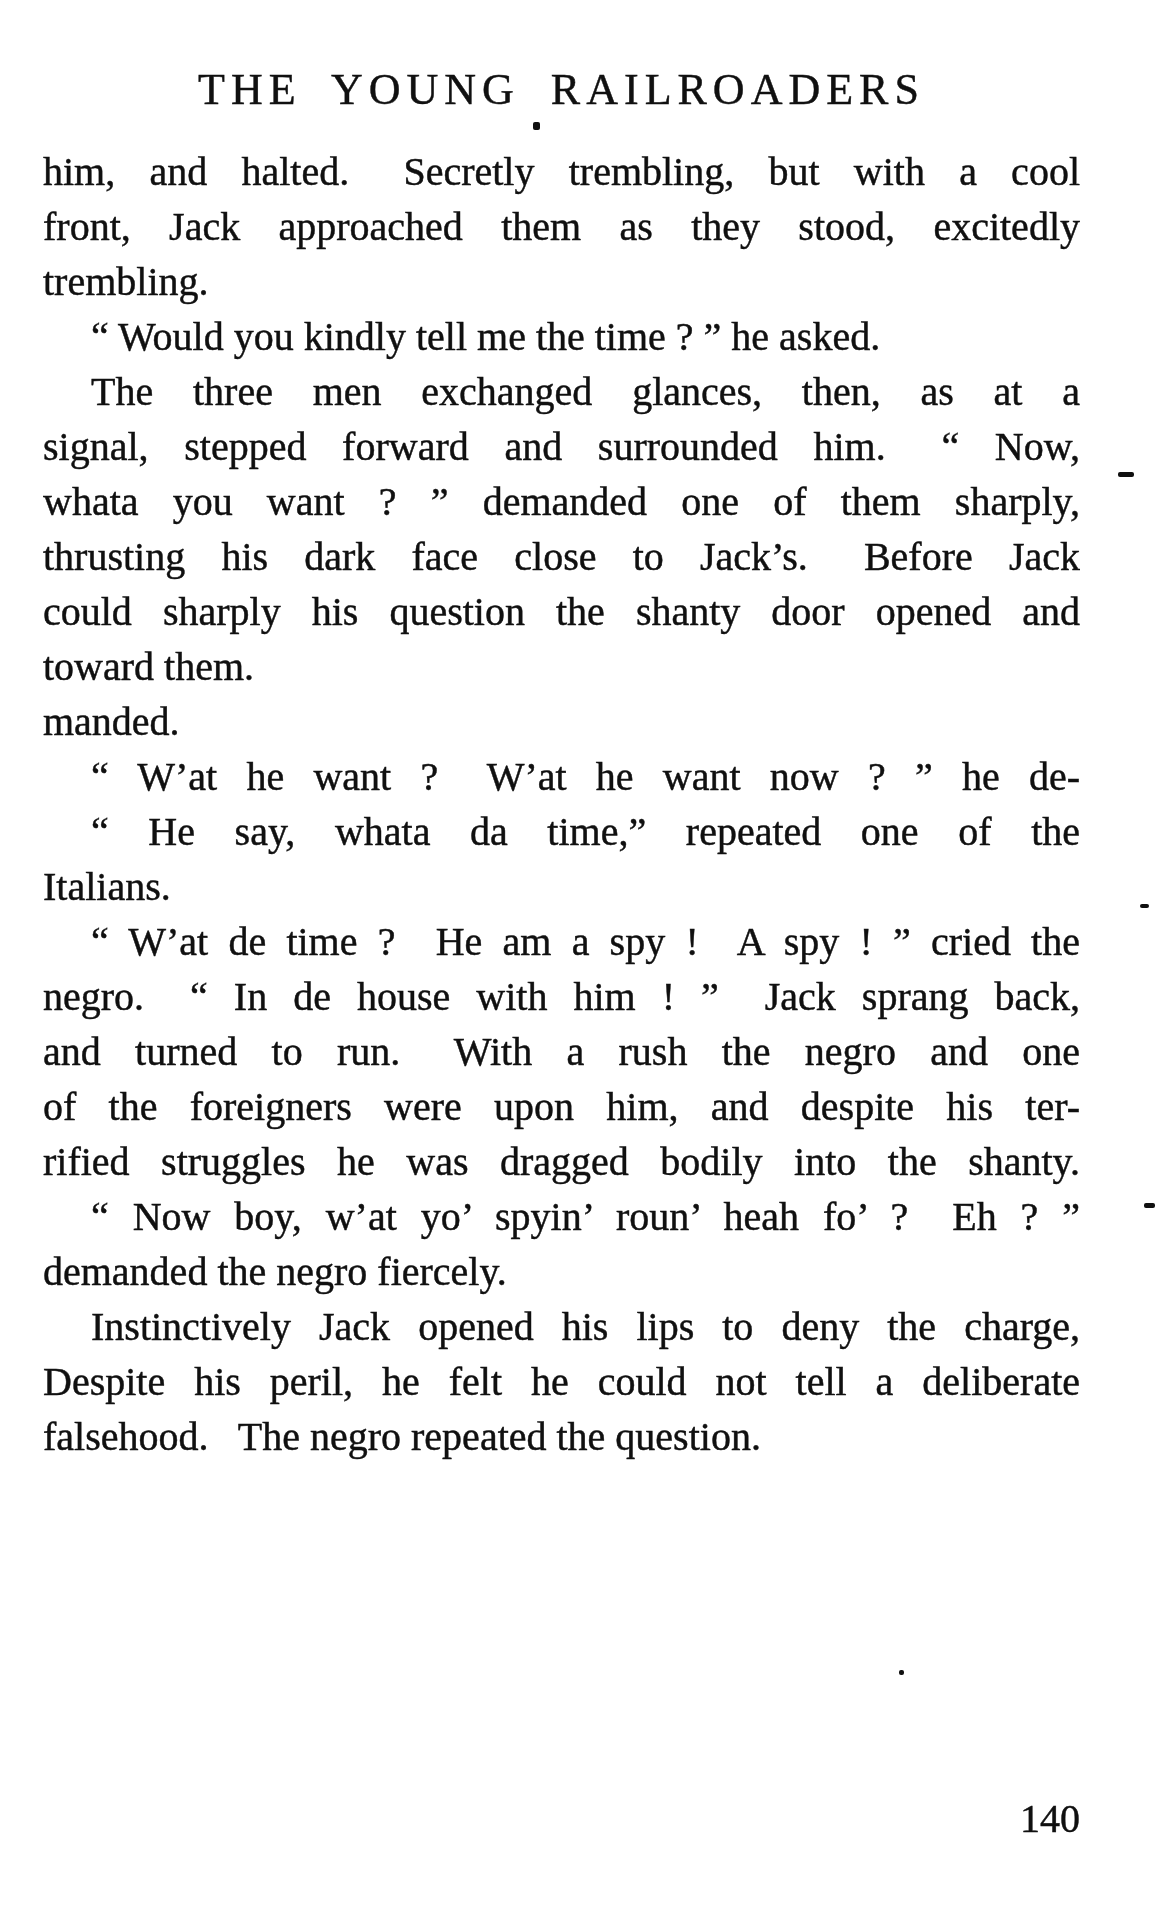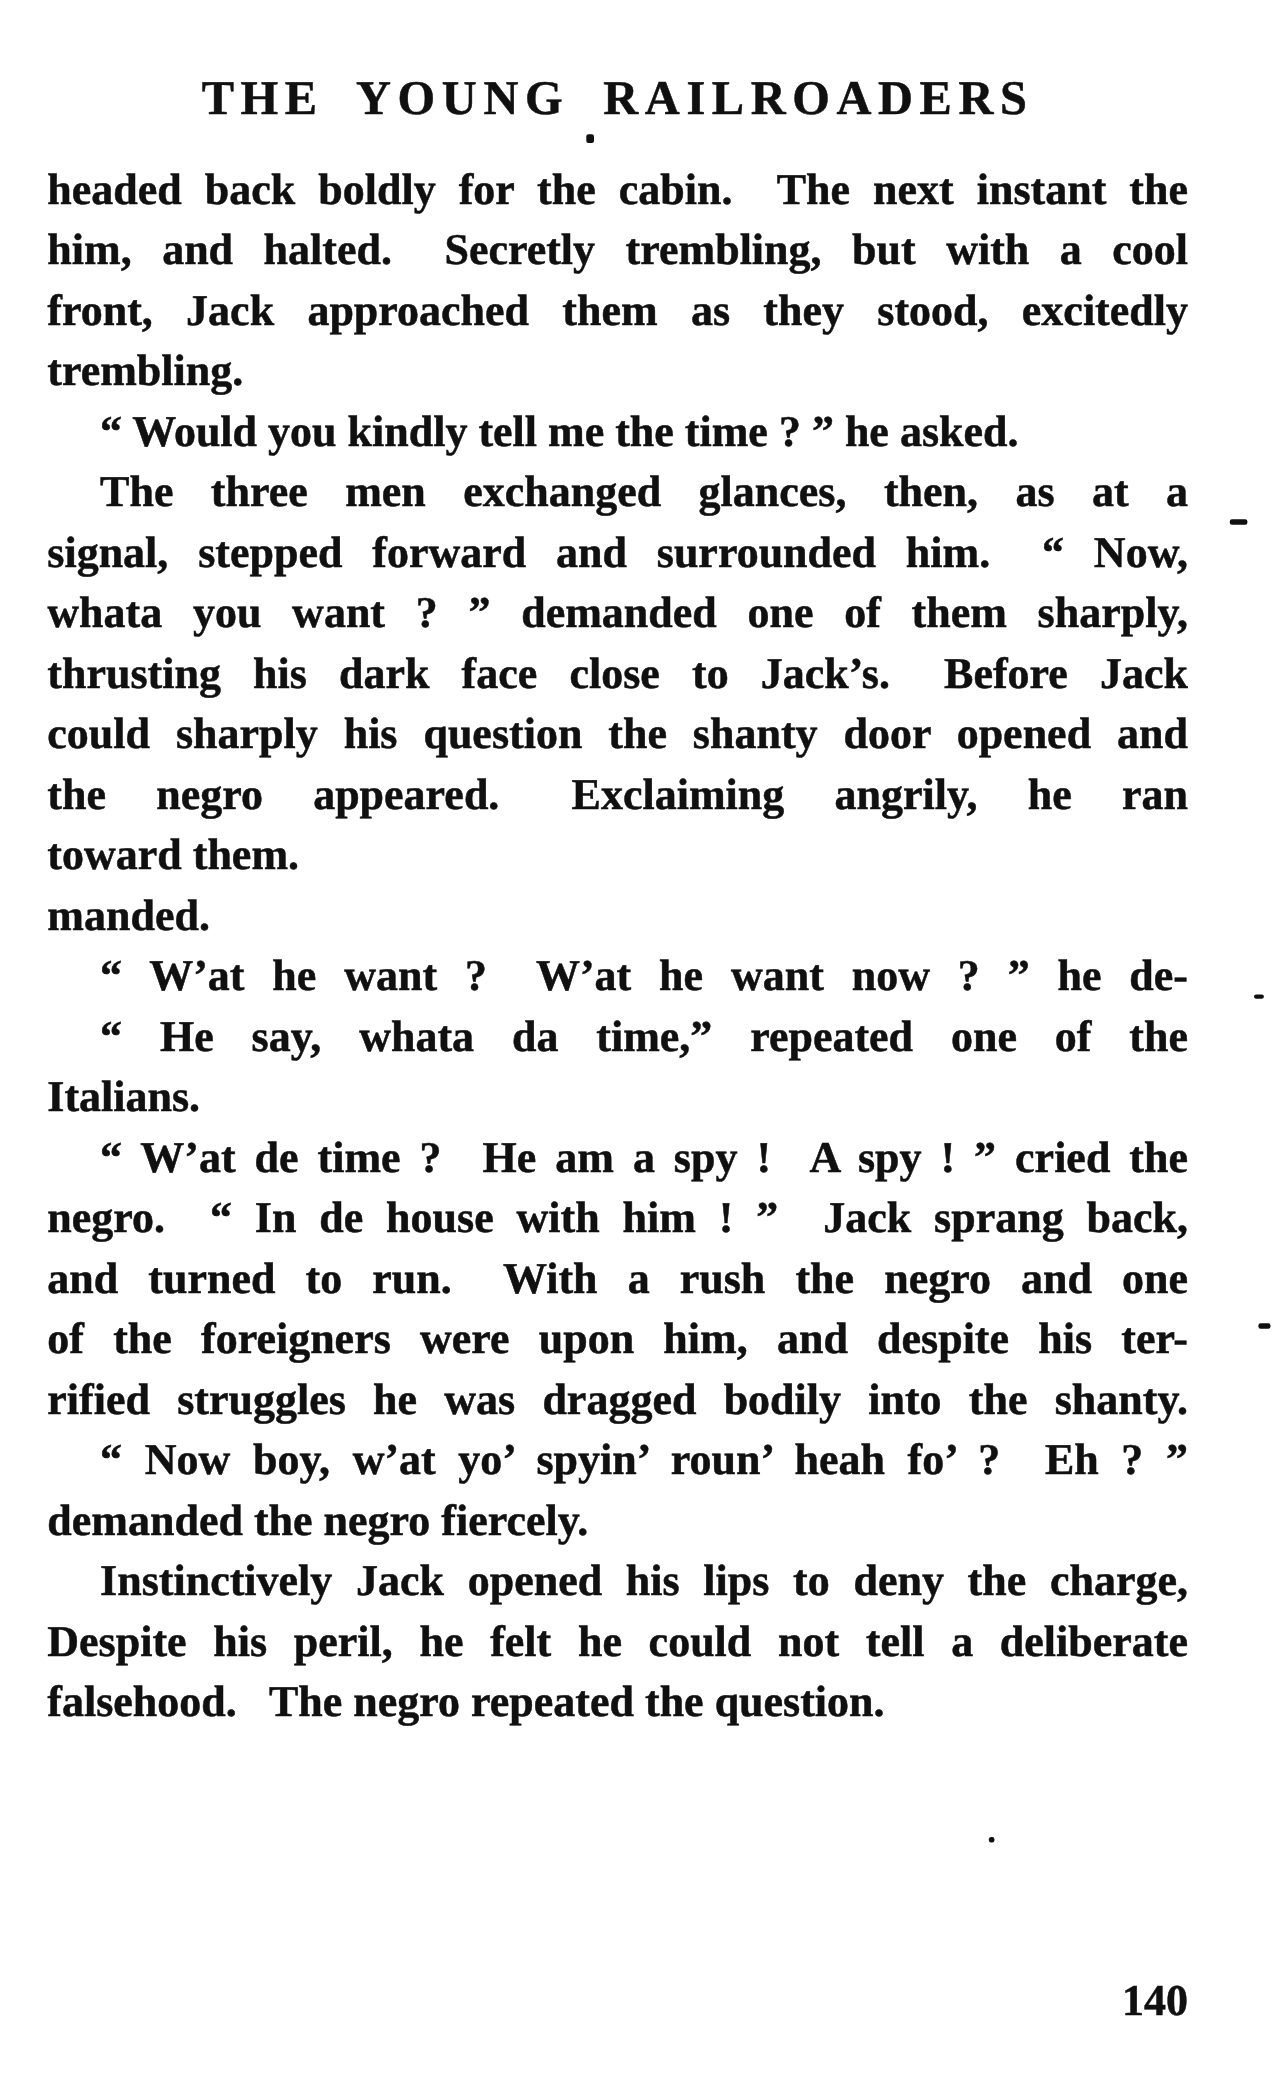--- a/index.html
+++ b/index.html
@@ -5,21 +5,20 @@
   html, body { margin: 0; padding: 0; }
   body { background: #ffffff; }
   .page {
     position: relative;
     width: 1158px;
     height: 1905px;
     background: #ffffff;
     color: #101010;
     font-family: "Liberation Serif", "DejaVu Serif", serif;
     overflow: hidden;
-    font-weight: bold;
     -webkit-text-stroke: 0.45px #101010;
   }
   .running-head {
     position: absolute;
     left: 43px;
     top: 66px;
     width: 1037px;
     text-align: center;
     font-size: 44px;
     line-height: 48px;
@@ -62,31 +61,29 @@
     border-radius: 2px;
   }
 </style>
 </head>
 <body>
 
 <div class="page" style="background: rgb(255, 255, 255); color: rgb(16, 16, 16);">
   <div class="running-head">THE YOUNG RAILROADERS</div>
 
   <div class="page-text" id="page-text">
-      <div class="line">headed back boldly for the cabin.  The next instant the</div>
       <div class="line">him, and halted.  Secretly trembling, but with a cool</div>
       <div class="line">front, Jack approached them as they stood, excitedly</div>
       <div class="line last">trembling.</div>
       <div class="line last indent">“ Would you kindly tell me the time ? ” he asked.</div>
       <div class="line indent">The three men exchanged glances, then, as at a</div>
       <div class="line">signal, stepped forward and surrounded him.  “ Now,</div>
       <div class="line">whata you want ? ” demanded one of them sharply,</div>
       <div class="line">thrusting his dark face close to Jack’s.  Before Jack</div>
       <div class="line">could sharply his question the shanty door opened and</div>
-      <div class="line">the negro appeared.  Exclaiming angrily, he ran</div>
       <div class="line last">toward them.</div>
       <div class="line last">manded.</div>
       <div class="line indent">“ W’at he want ?  W’at he want now ? ” he de-</div>
       <div class="line indent">“ He say, whata da time,” repeated one of the</div>
       <div class="line last">Italians.</div>
       <div class="line indent">“ W’at de time ?  He am a spy !  A spy ! ” cried the</div>
       <div class="line">negro.  “ In de house with him ! ”  Jack sprang back,</div>
       <div class="line">and turned to run.  With a rush the negro and one</div>
       <div class="line">of the foreigners were upon him, and despite his ter-</div>
       <div class="line">rified struggles he was dragged bodily into the shanty.</div>

